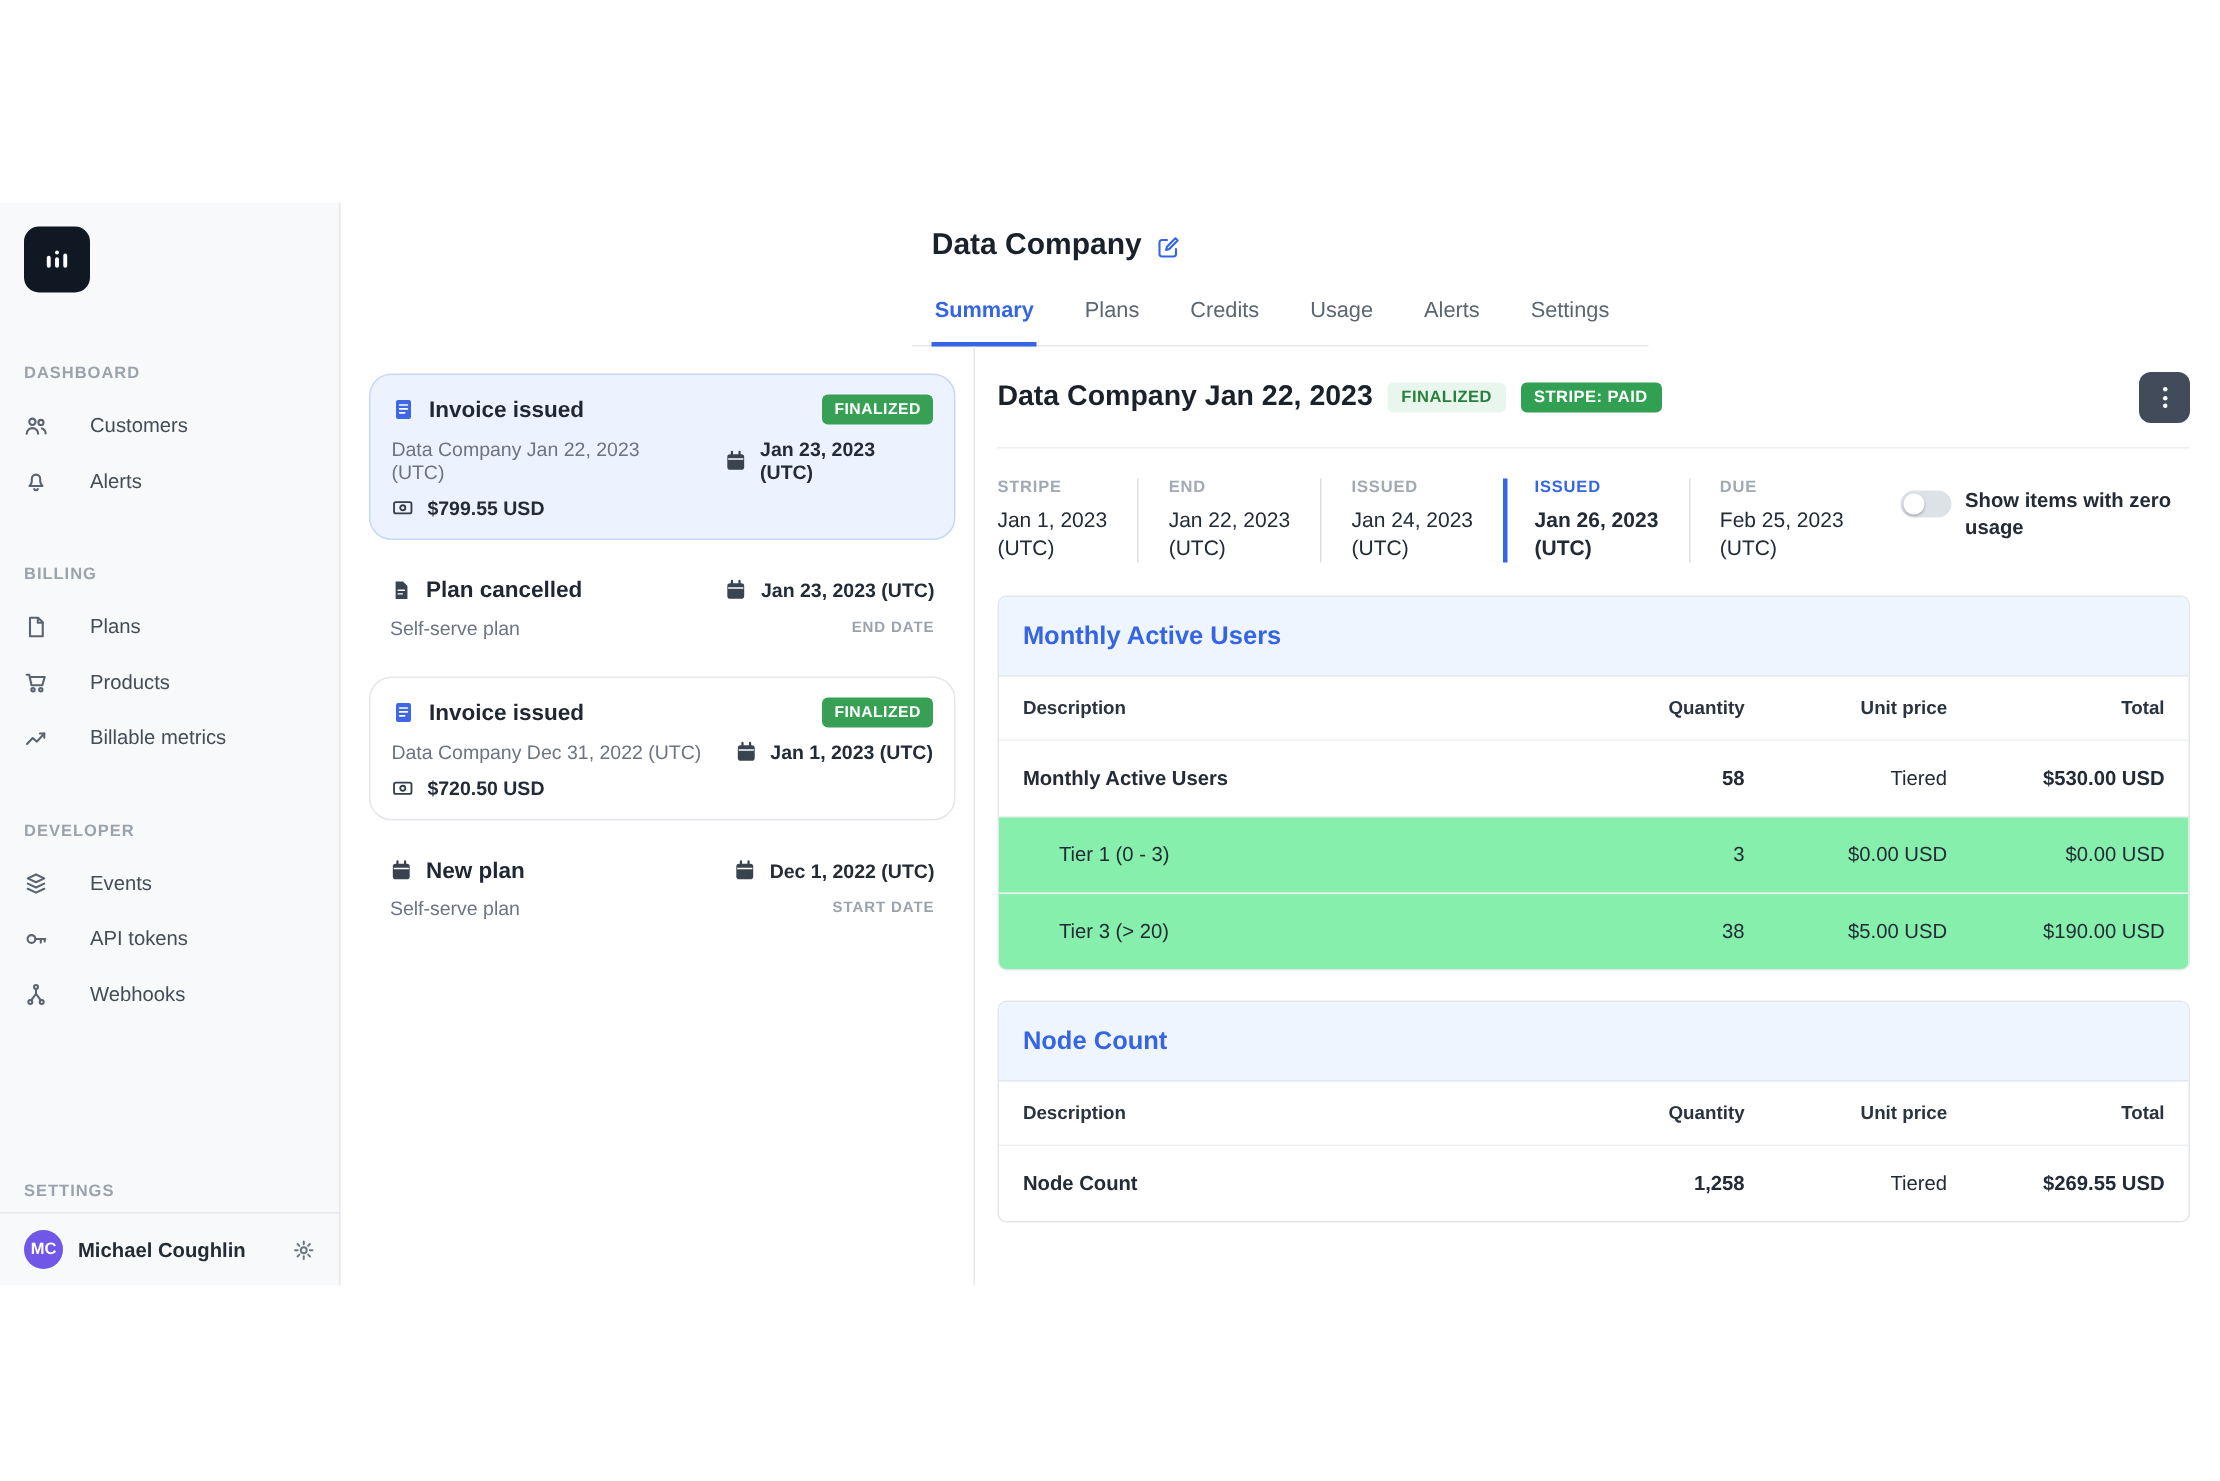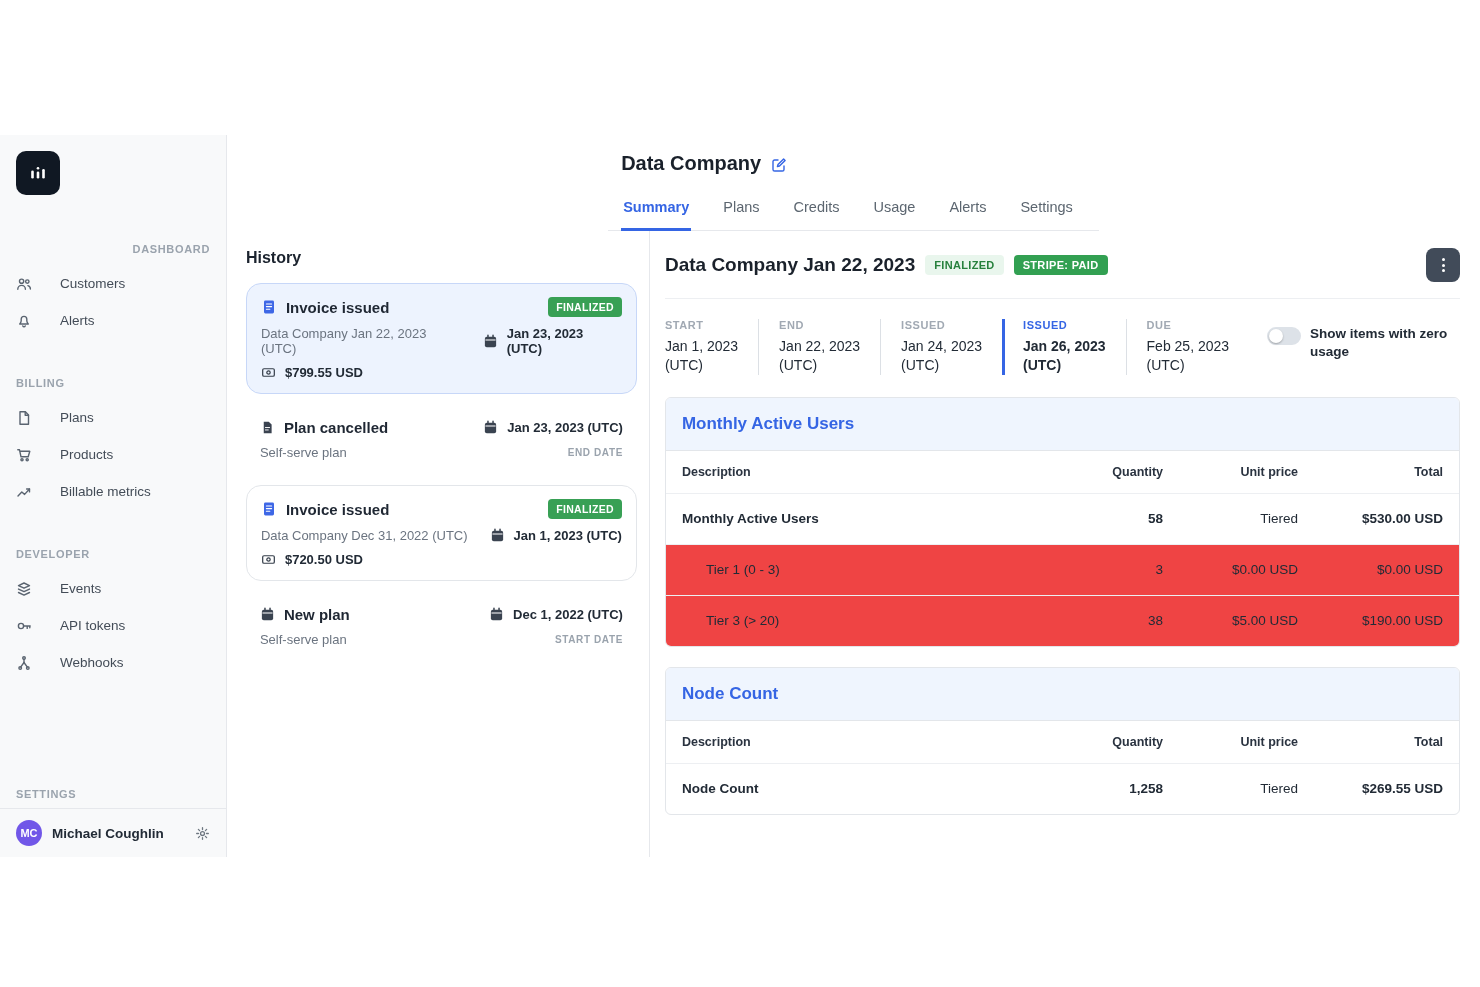--- a/index.html
+++ b/index.html
@@ -16,21 +16,21 @@
     width:1480px;height:987px;background:#fff;position:relative;
     font-family:"Liberation Sans","DejaVu Sans",sans-serif;color:var(--text);
   }
   .app{position:absolute;left:0;top:135px;width:1480px;height:722px;display:flex;overflow:hidden;background:#fff;}
 
   
   .sidebar{width:227px;min-width:227px;background:#F8F9FA;border-right:1px solid var(--border);display:flex;flex-direction:column;}
   .side-top{padding:16px 16px 0;flex:1;overflow:hidden;}
   .logo{width:44px;height:44px;background:#101823;border-radius:10px;display:flex;align-items:center;justify-content:center;cursor:pointer;}
   .side-section-label{font-size:11px;font-weight:700;letter-spacing:.06em;color:var(--label);margin:38px 0 10px;}
-  .side-section-label.first{margin-top:48px;text-align:right;}
+  .side-section-label.first{margin-top:48px;}
   .side-item{display:flex;align-items:center;gap:28px;height:37px;color:#434C57;font-size:13.5px;font-weight:500;cursor:pointer;}
   .side-item .ic{color:#5A6470;display:flex;}
   .ic{display:inline-flex;align-items:center;justify-content:center;flex:none;}
   .ic svg{display:block;}
 
   .side-bottom{margin-top:auto;}
   .side-bottom .side-section-label{margin:0 16px 8px;}
   .sandbox-row{display:flex;align-items:center;gap:10px;padding:10px 16px 14px;}
   .sandbox-label{font-size:13.5px;color:#57606A;}
   .user-row{display:flex;align-items:center;gap:10px;padding:11px 16px;border-top:1px solid var(--border);}
@@ -99,21 +99,21 @@
   .usage-box{border:1px solid #E3E6EA;border-radius:6px;margin-bottom:20px;overflow:hidden;background:#fff;}
   .usage-band{background:#EFF5FE;padding:16px 16px;border-bottom:1px solid #E3E6EA;font-size:17px;font-weight:600;color:var(--blue);}
   .trow{display:grid;grid-template-columns:1fr 120px 135px 145px;align-items:center;padding:0 16px;}
   .trow.head{height:42px;font-size:12.5px;font-weight:700;color:#2A3340;}
   .trow.item{height:51px;font-size:13.5px;border-top:1px solid #EDEFF2;color:#222B36;}
   .trow .c{text-align:right;}
   .trow .c0{text-align:left;}
   .trow.main-item .c0{font-weight:700;}
   .trow.main-item .cq{font-weight:600;}
   .trow.main-item .ct{font-weight:700;}
-  .trow.tier{background:#ef4444;}
+  .trow.tier{background:#86efac;}
   .trow.tier .c0{padding-left:24px;}
 </style>
 </head>
 <body>
 
 <div class="app">
 
   <aside class="sidebar">
     <div class="side-top">
       <div class="logo">
@@ -246,21 +246,20 @@
         <span class="tab">Credits</span>
         <span class="tab">Usage</span>
         <span class="tab">Alerts</span>
         <span class="tab">Settings</span>
       </div>
     </div>
 
     <div class="content">
 
       <section class="history-col">
-        <h2 class="history-heading">History</h2>
 
         <div class="hcard selected">
           <div class="hrow">
             <span class="ic">
               <svg width="16" height="16" viewBox="0 0 16 16">
                   <rect x="3" y="1.6" width="10" height="12.8" rx="1.4" fill="#3E67E6"></rect>
                   <path d="M5.4 5h5.2M5.4 7.6h5.2M5.4 10.2h3.4" stroke="#fff" stroke-width="1.1" stroke-linecap="round"></path>
                 </svg>
             </span>
             <span class="htitle">Invoice issued</span>
@@ -386,21 +385,21 @@
           <span class="chip chip-solid">STRIPE: PAID</span>
           <div class="kebab">
               <i></i>
               <i></i>
               <i></i>
             </div>
         </div>
 
         <div class="dates-row">
           <div class="dseg">
-            <div class="dlabel">START</div>
+            <div class="dlabel">STRIPE</div>
             <div class="dvalue"><span>Jan 1, 2023</span><br><span>(UTC)</span></div>
           </div>
           <div class="dseg">
             <div class="dlabel">END</div>
             <div class="dvalue"><span>Jan 22, 2023</span><br><span>(UTC)</span></div>
           </div>
           <div class="dseg">
             <div class="dlabel">ISSUED</div>
             <div class="dvalue"><span>Jan 24, 2023</span><br><span>(UTC)</span></div>
           </div>

